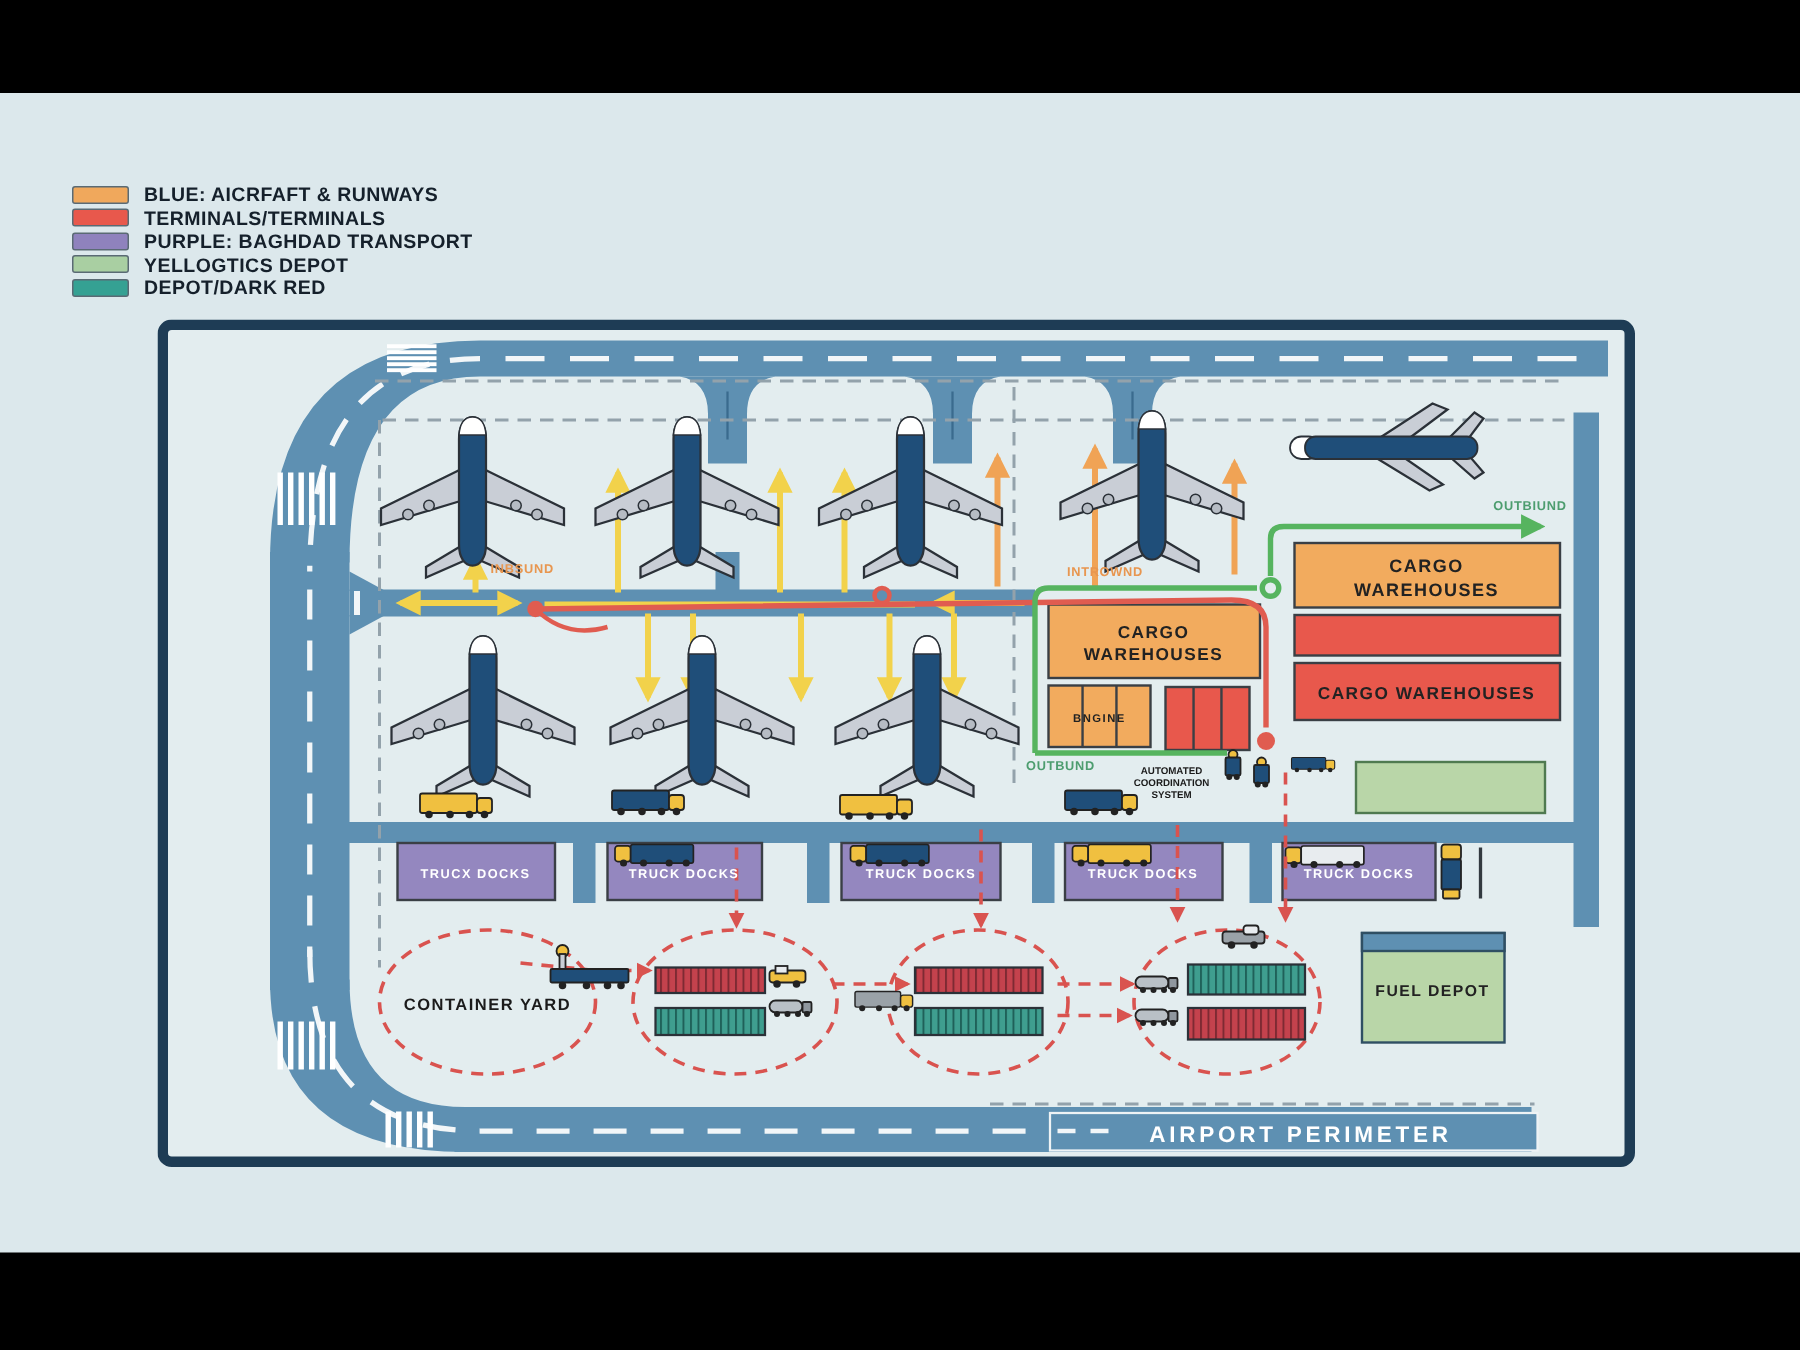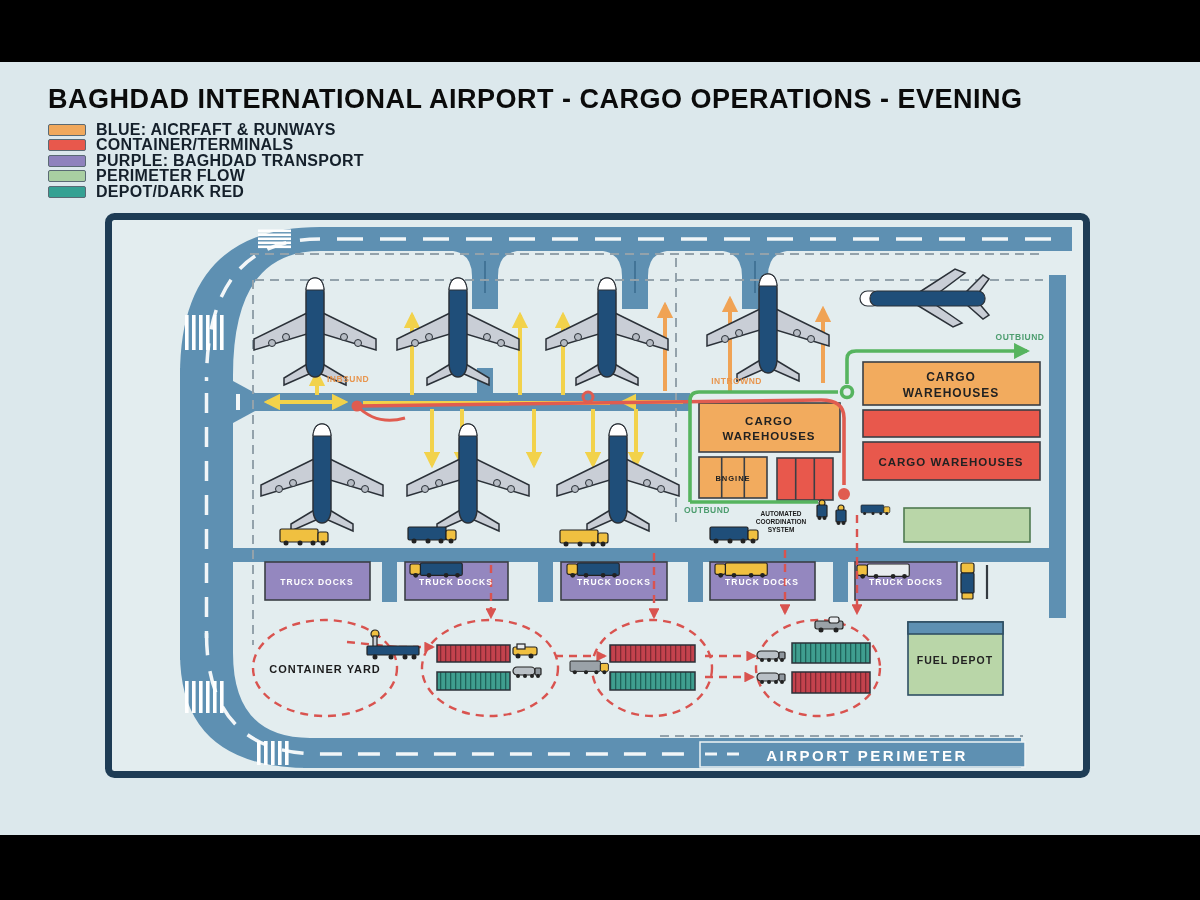--- a/index.html
+++ b/index.html
@@ -4,48 +4,47 @@
 <style>
   html,body{margin:0;padding:0;background:#000;}
   .stage{position:relative;width:1200px;height:900px;background:#000;overflow:hidden;
          font-family:"Liberation Sans",sans-serif;}
   .content{position:absolute;left:0;top:62px;width:1200px;height:773px;background:#dce8ec;}
   .title{position:absolute;left:48px;top:22px;font-size:27px;font-weight:800;color:#0b0b0b;
          letter-spacing:.5px;white-space:nowrap;}
   .legend{position:absolute;left:48px;top:60px;}
   .legend-row{display:flex;align-items:center;height:15.5px;margin-bottom:0;}
   .swatch{width:38px;height:12px;border:1.5px solid #5a6a74;border-radius:2px;box-sizing:border-box;}
-  .legend-label{margin-left:10px;font-size:16px;font-weight:bold;color:#15202b;letter-spacing:.3px;}
+  .legend-label{margin-left:10px;font-size:13px;font-weight:bold;color:#15202b;letter-spacing:.3px;}
   .mapwrap{position:absolute;left:105px;top:151px;width:985px;height:565px;}
   svg{font-family:"Liberation Sans",sans-serif;}
   svg text{user-select:none;}
 </style>
 </head>
 <body>
 
 <div class="stage">
   <div class="content">
-    <div class="title">BAGHDAD INTERNATIONAL AIRPORT - CARGO OPERATIONS - EVENING</div>
 
     <div class="legend">
       <div class="legend-row">
         <span class="swatch" style="background: rgb(240, 168, 92);"></span>
         <span class="legend-label">BLUE: AICRFAFT &amp; RUNWAYS</span>
       </div>
       <div class="legend-row">
         <span class="swatch" style="background: rgb(232, 88, 76);"></span>
-        <span class="legend-label">CONTAINER/TERMINALS</span>
+        <span class="legend-label">TERMINALS/TERMINALS</span>
       </div>
       <div class="legend-row">
         <span class="swatch" style="background: rgb(143, 130, 189);"></span>
         <span class="legend-label">PURPLE: BAGHDAD TRANSPORT</span>
       </div>
       <div class="legend-row">
         <span class="swatch" style="background: rgb(169, 207, 162);"></span>
-        <span class="legend-label">PERIMETER FLOW</span>
+        <span class="legend-label">YELLOGTICS DEPOT</span>
       </div>
       <div class="legend-row">
         <span class="swatch" style="background: rgb(53, 161, 147);"></span>
         <span class="legend-label">DEPOT/DARK RED</span>
       </div>
     </div>
 
     <div class="mapwrap">
     <svg width="985" height="565" viewBox="0 0 985 565">
       <defs>

